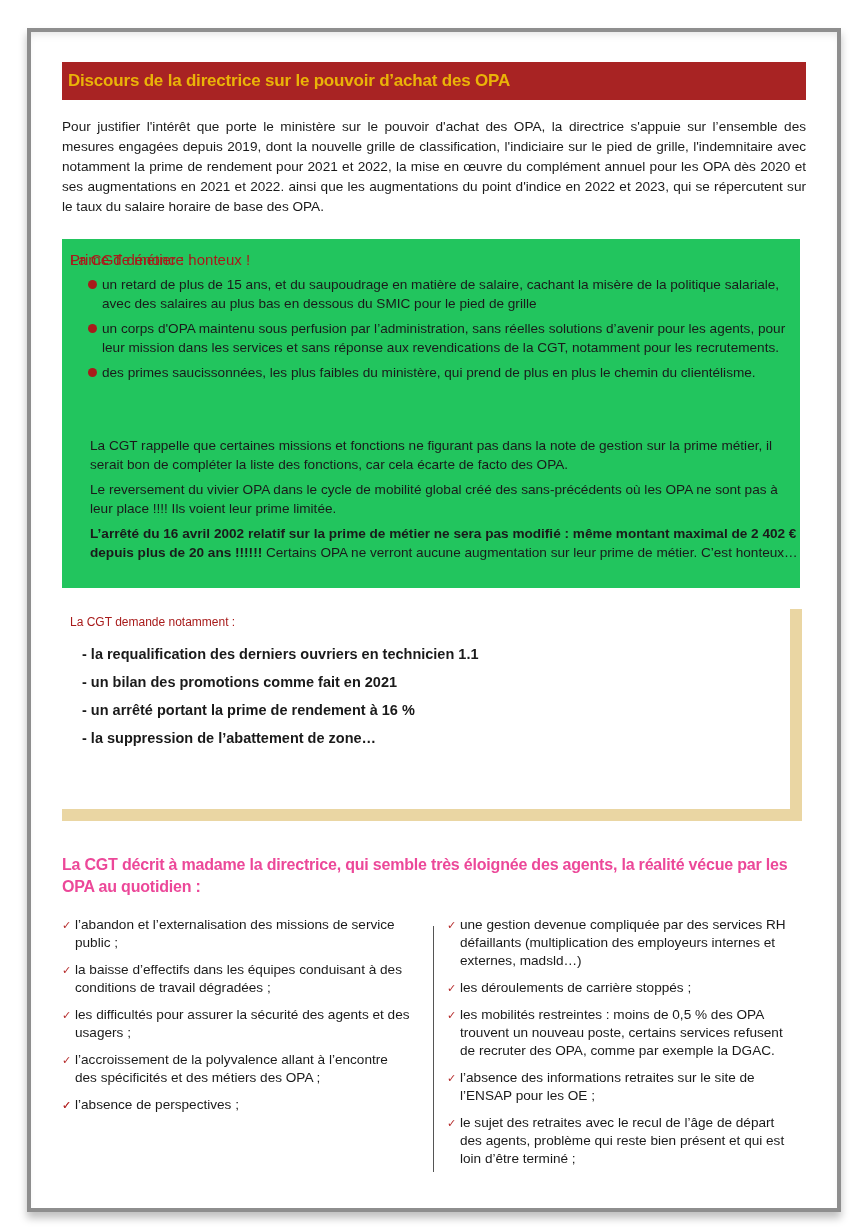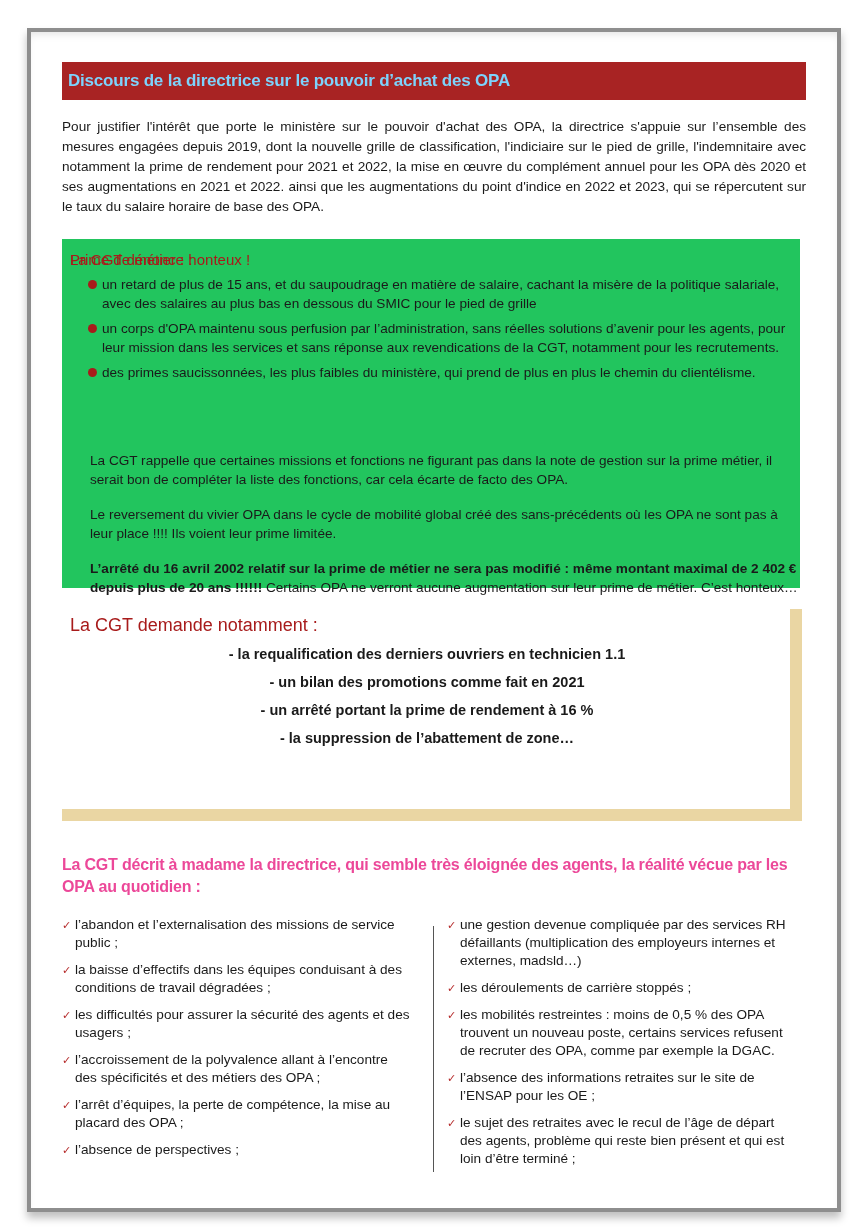--- a/index.html
+++ b/index.html
@@ -2,46 +2,46 @@
 <html><head>
 <meta charset="utf-8">
 <style>
   html, body { margin: 0; padding: 0; background: #ffffff; }
   body { width: 868px; height: 1228px; position: relative; overflow: hidden;
          font-family: "Liberation Sans", sans-serif; color: #1a1a1a; }
   .frame { position: absolute; left: 27px; top: 28px; width: 806px; height: 1176px;
            border: 4px solid #8e8e8e; background: #fff;
            box-shadow: 0 6px 8px rgba(0,0,0,0.25), inset 0 6px 8px -4px rgba(0,0,0,0.12); }
   .title-bar { position: absolute; left: 62px; top: 62px; width: 744px; height: 38px;
-               background: #a82323; color: #7dd3fc; font-weight: bold; font-size: 17px;
+               background: #a82323; color: #eab308; font-weight: bold; font-size: 17px;
                line-height: 38px; padding-left: 6px; box-sizing: border-box;
                letter-spacing: -0.2px; }
   .intro { position: absolute; left: 62px; top: 117px; width: 744px; font-size: 13.6px;
            line-height: 20px; text-align: justify; }
   .denonce-box { position: absolute; left: 62px; top: 239px; width: 738px; height: 349px;
                  background: #22c55e; }
   .section-title { color: #a81b1b; font-size: 15px; }
   .denonce-box .section-title { position: absolute; left: 8px; top: 12px; }
   .bullets { position: absolute; left: 24px; top: 36px; width: 712px; margin: 0; padding: 0;
              list-style: none; font-size: 13.6px; line-height: 19px; }
   .bullets li { position: relative; padding-left: 16px; margin-bottom: 6px; }
   .bullet-dot { position: absolute; left: 2px; top: 5px; width: 9px; height: 9px;
                 border-radius: 50%; background: #a81b1b; }
   .prime-title { position: absolute; left: 8px; top: 173px; }
   .prime-paras { position: absolute; left: 28px; top: 196px; width: 712px; font-size: 13.6px;
                  line-height: 19px; }
-  .prime-paras p { margin: 16px 0 6px 0; }
+  .prime-paras p { margin: 1px 0 6px 0; }
   .demande-box { position: absolute; left: 62px; top: 609px; width: 728px; height: 200px;
                  background: #fff; border-right: 12px solid #ead6a3; border-bottom: 12px solid #ead6a3; }
   .demande-box::before { content: ""; position: absolute; left: 0; top: 0; width: 728px; height: 200px; background:#fff; }
-  .demande-box .section-title { position: absolute; left: 8px; top: 6px; font-size: 18px; z-index: 1;}
+  .demande-box .section-title { position: absolute; left: 8px; top: 6px; font-size: 12px; z-index: 1;}
   .demandes { position: absolute; left: 20px; top: 35px; width: 690px; list-style: none; margin: 0;
               padding: 0; font-size: 14.5px; line-height: 20px; z-index: 1; }
   .demandes li { margin-bottom: 8px; padding-left: 10px; text-indent: -10px; }
-  .bold { font-weight: bold; text-align: center; }
+  .bold { font-weight: bold; }
   .decrit-title { position: absolute; left: 62px; top: 854px; width: 740px; color: #ec4899;
                   font-weight: bold; font-size: 16px; line-height: 22px; letter-spacing: -0.2px; }
   .col { position: absolute; top: 916px; width: 350px; list-style: none; margin: 0; padding: 0;
          font-size: 13.6px; line-height: 18px; }
   .col-left { left: 62px; }
   .col-right { left: 447px; }
   .col li { position: relative; padding-left: 13px; margin-bottom: 9px; }
   .check { position: absolute; left: 0; top: 0; color: #b52a2a; font-size: 11px; }
   .divider { position: absolute; left: 433px; top: 926px; width: 1px; height: 246px; background: #555; }
 </style>
@@ -79,21 +79,21 @@
   </ul>
 </div>
 
 <div class="decrit-title">La CGT décrit à madame la directrice, qui semble très éloignée des agents, la réalité vécue par les OPA au quotidien :</div>
 
 <ul class="col col-left">
   <li><span class="check">✓</span><span>l’abandon et l’externalisation des missions de service public ;</span></li>
   <li><span class="check">✓</span><span>la baisse d’effectifs dans les équipes conduisant à des conditions de travail dégradées ;</span></li>
   <li><span class="check">✓</span><span>les difficultés pour assurer la sécurité des agents et des usagers ;</span></li>
   <li><span class="check">✓</span><span>l’accroissement de la polyvalence allant à l’encontre des spécificités et des métiers des OPA ;</span></li>
-  <li><span class="check">✓</span><span>l’arrêt d’équipes, la perte de compétence, la mise au placard des OPA ;</span></li>
+  <li><span class="check">✓</span></li>
   <li><span class="check">✓</span><span>l’absence de perspectives  ;</span></li>
 </ul>
 
 <div class="divider"></div>
 
 <ul class="col col-right">
   <li><span class="check">✓</span><span>une gestion devenue compliquée par des services RH défaillants (multiplication des employeurs internes et externes, madsld…)</span></li>
   <li><span class="check">✓</span><span>les déroulements de carrière stoppés ;</span></li>
   <li><span class="check">✓</span><span>les mobilités restreintes : moins de 0,5 % des OPA trouvent un nouveau poste, certains services refusent de recruter des OPA, comme par exemple la DGAC.</span></li>
   <li><span class="check">✓</span><span>l’absence des informations retraites sur le site de l’ENSAP pour les OE ;</span></li>

